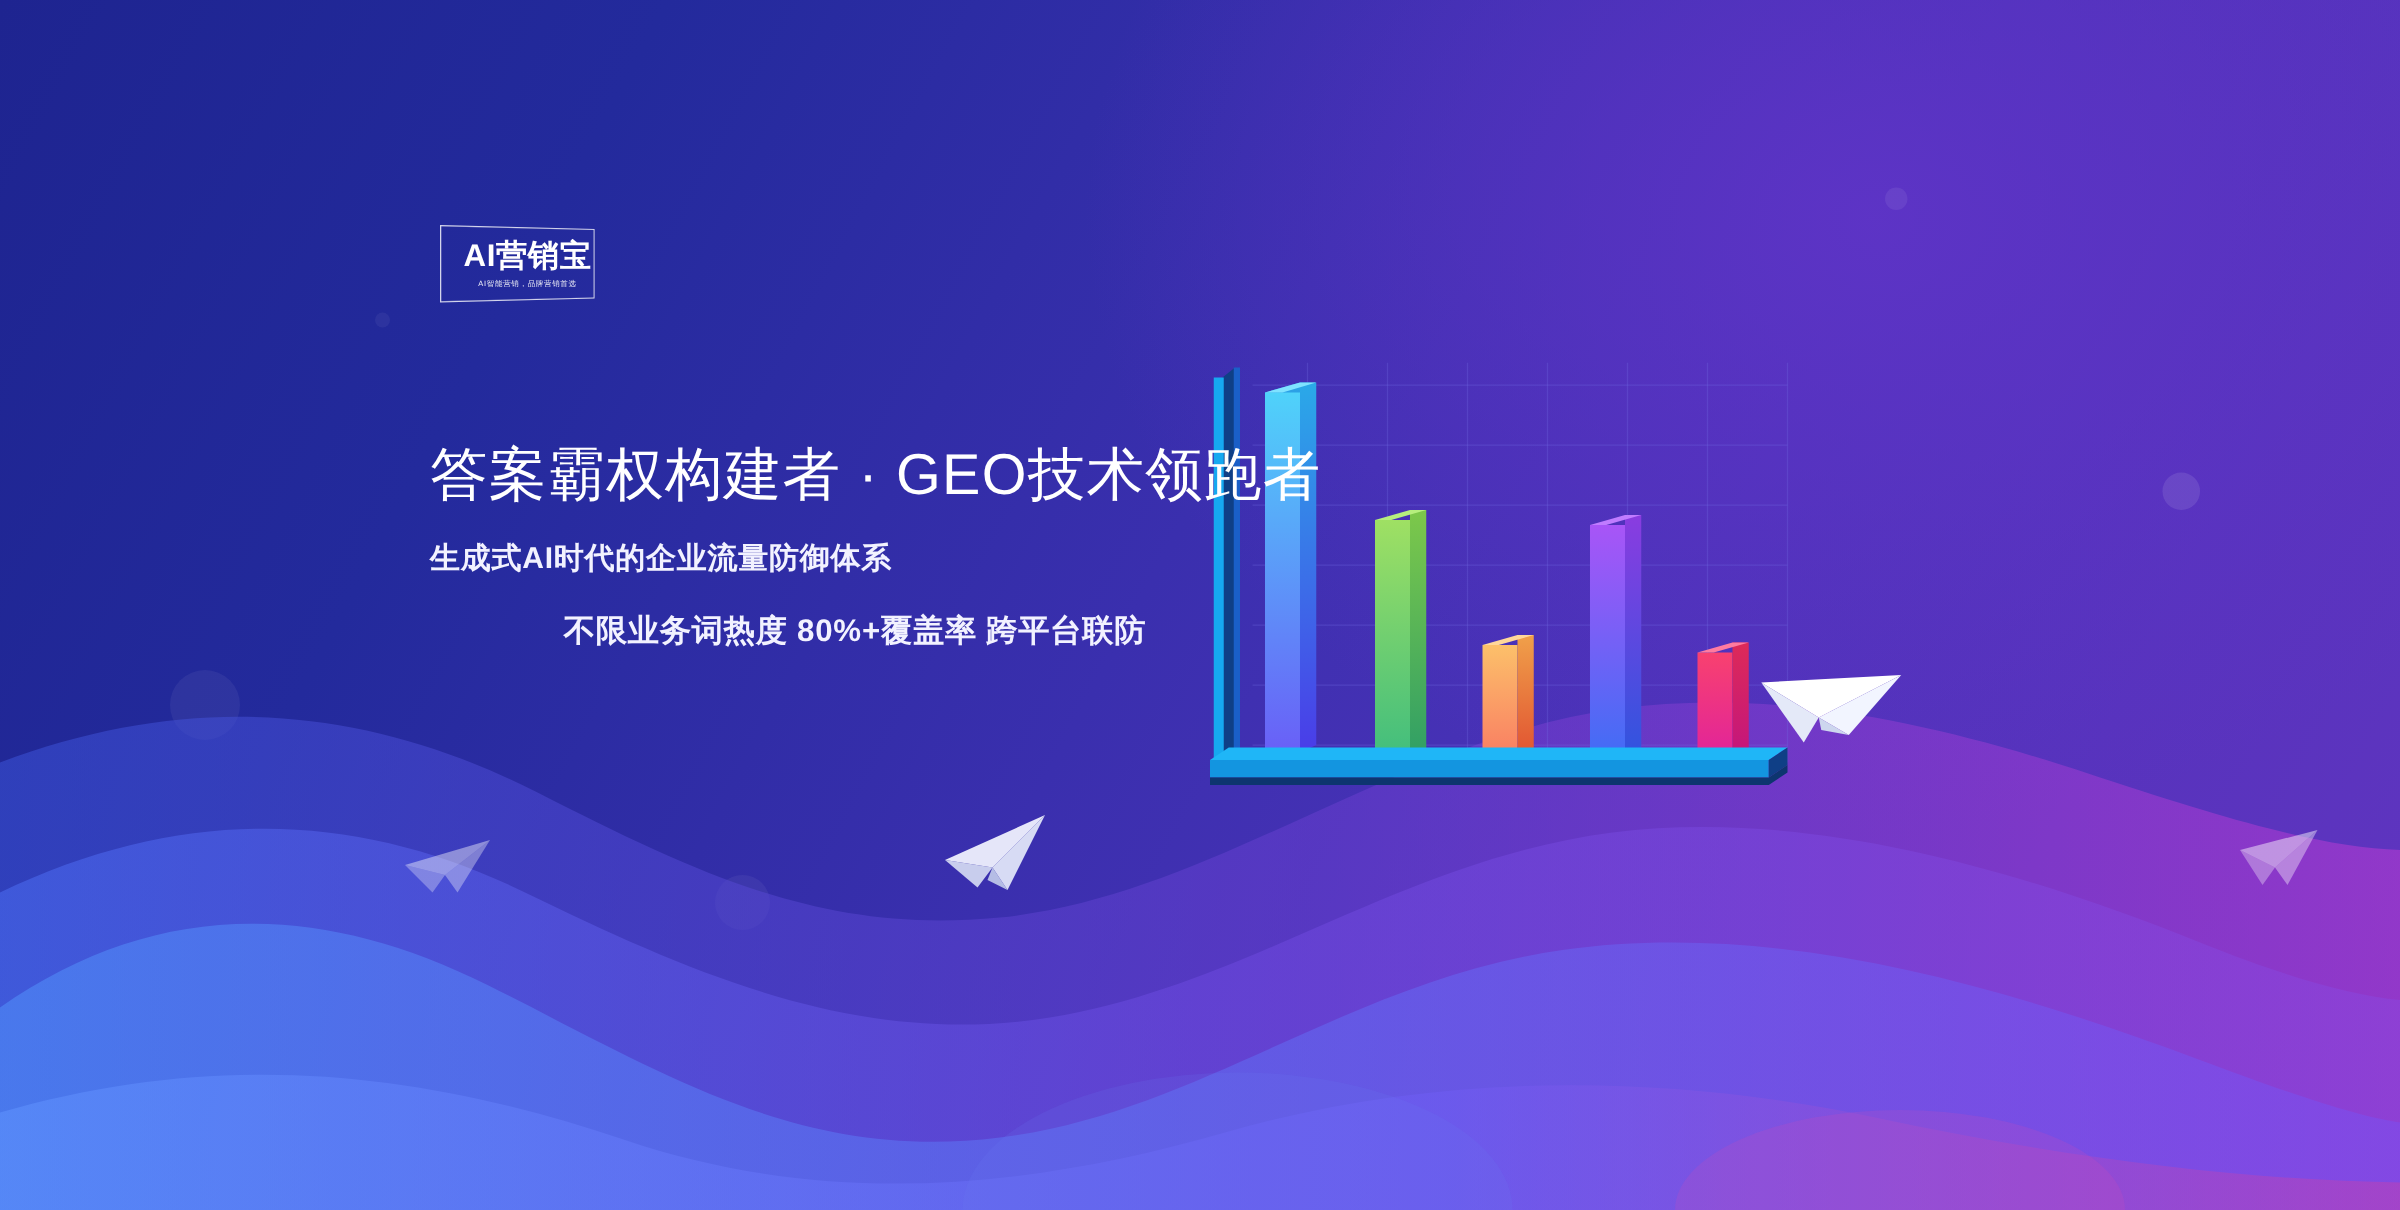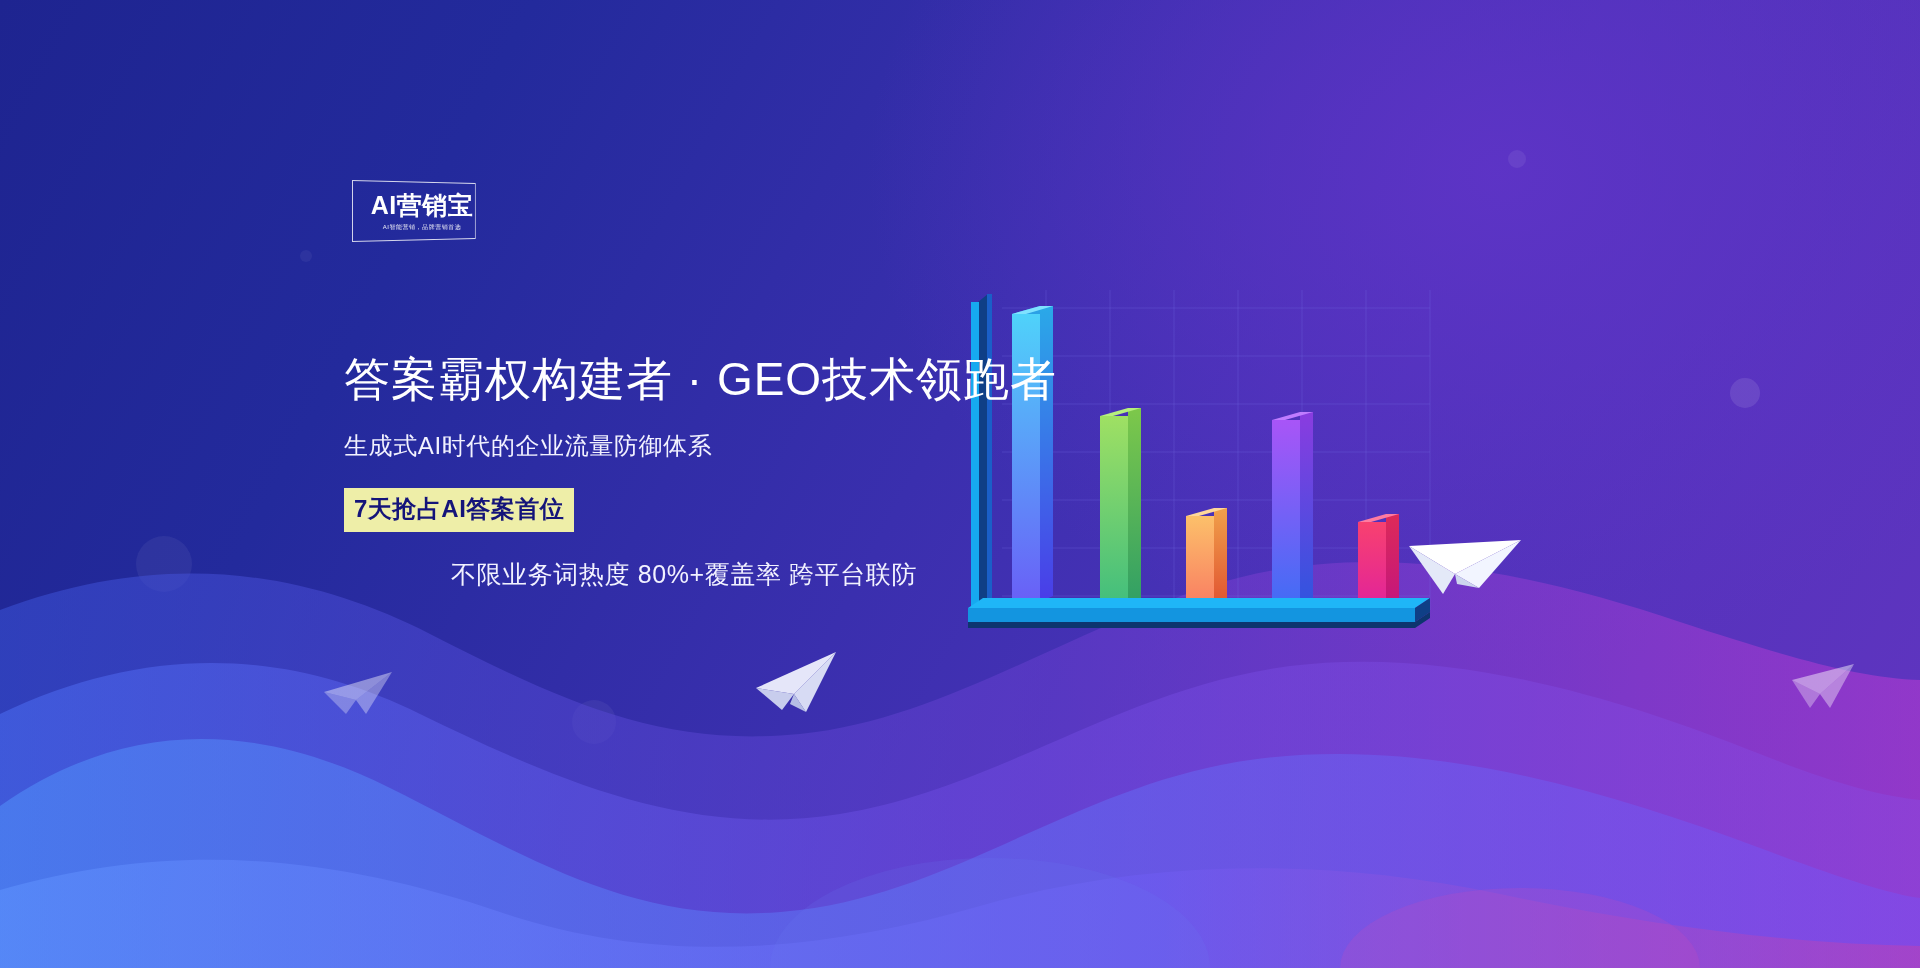--- a/index.html
+++ b/index.html
@@ -56,21 +56,21 @@
   }
 
   
   .copy { position:absolute; left:344px; top:308px; width:680px;margin-top:44px; }
   .headline {
     font-size:46px; color:#ffffff; line-height:1.18;
     letter-spacing:1px; white-space:nowrap; font-weight:400;
   }
   .sub-line {
     font-size:24px; color:#f2f2ff; letter-spacing:0.6px;
-    white-space:nowrap; font-weight:400;
+    white-space:nowrap; font-weight:700;
   }
   .l1 { margin-top:24px; }
   .l2 { margin-top:30px; }
   .l3 { margin-top:26px; }
   .highlight {
     display:inline-block;
     background:#eeeea8; color:#14147a;
     font-size:24px; font-weight:bold;
     padding:5px 10px 7px 10px;
     letter-spacing:0.5px; white-space:nowrap;
@@ -286,19 +286,16 @@
 
   <div class="logo-wrap">
     <div class="logo-frame"></div>
     <div class="logo-text">AI营销宝</div>
     <div class="logo-sub">AI智能营销，品牌营销首选</div>
   </div>
 
   <div class="copy">
     <div class="headline">答案霸权构建者 · GEO技术领跑者</div>
     <div class="sub-line l1">生成式AI时代的企业流量防御体系</div>
-    <div class="l3">
-      <span class="highlight">7天抢占AI答案首位</span>
-    </div>
     <div class="sub-line l4">不限业务词热度 80%+覆盖率 跨平台联防</div>
   </div>
 
 </div>
 
 </body></html>

